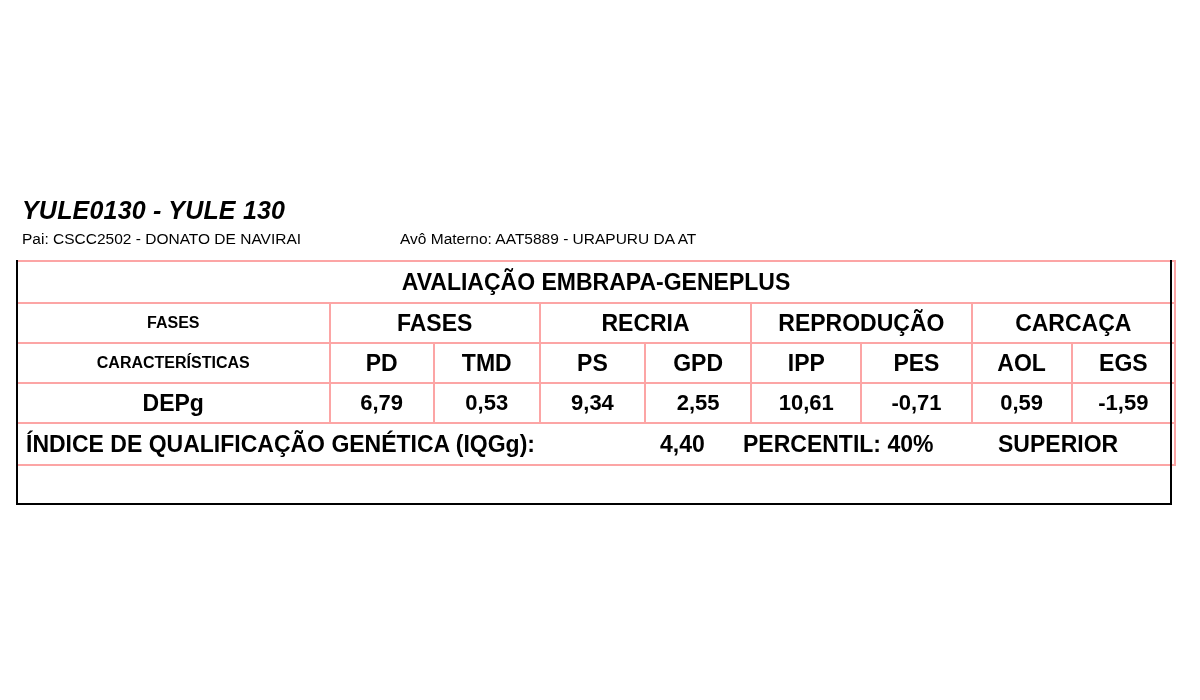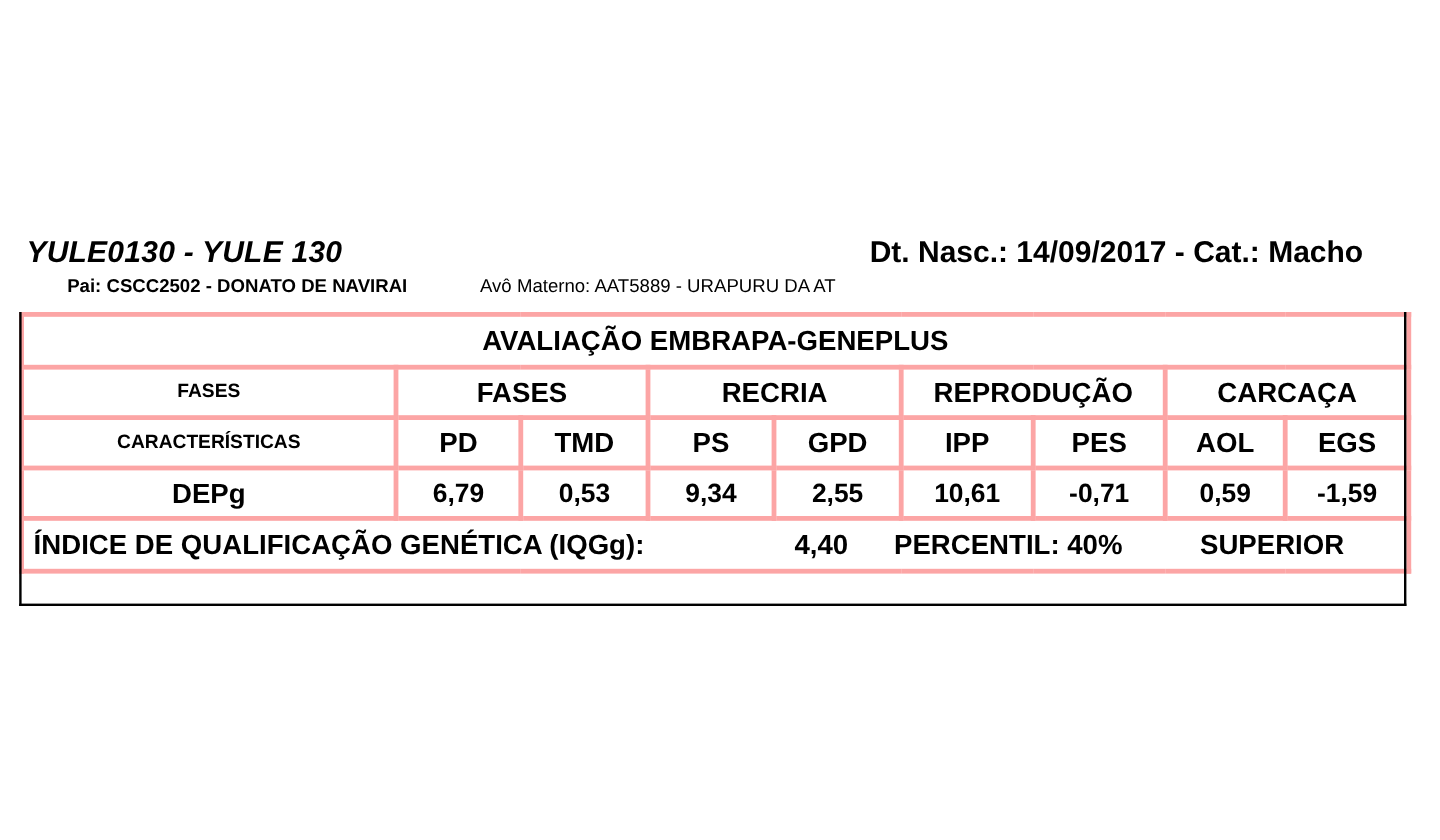--- a/index.html
+++ b/index.html
@@ -53,43 +53,42 @@
   }
   .hdr-row2 {
     position: relative;
     height: 24px;
   }
   .sire {
     position: absolute;
     left: 6px;
     top: 2px;
     font-size: 15.5px;
-    font-weight: bold;
-    white-space: nowrap;
-    margin-left: 34px;
+    font-weight: normal;
+    white-space: nowrap;
   }
   .maternal-gsire {
     position: absolute;
     left: 384px;
     top: 2px;
     font-size: 15.5px;
     font-weight: normal;
     white-space: nowrap;
   }
 
   table.eval {
     position: absolute;
     left: 0;
     top: 260px;
     width: 1160px;
     border-collapse: collapse;
     table-layout: fixed;
   }
   table.eval td {
-    border: 4px solid #fca5a5;
+    border: 2px solid #fca5a5;
     text-align: center;
     vertical-align: middle;
     font-weight: bold;
     padding: 0;
     height: 38px;
   }
   .title-cell {
     font-size: 23px;
     height: 40px !important;
   }
@@ -165,21 +164,20 @@
   }
 </style>
 </head>
 <body>
 
 <div class="sheet">
 
   <div class="header-block">
     <div class="hdr-row1">
       <div class="animal-id">YULE0130 - YULE 130</div>
-      <div class="birth-cat">Dt. Nasc.: 14/09/2017 - Cat.: Macho</div>
     </div>
     <div class="hdr-row2">
       <div class="sire">Pai: CSCC2502 - DONATO DE NAVIRAI</div>
       <div class="maternal-gsire">Avô Materno: AAT5889 - URAPURU DA AT</div>
     </div>
   </div>
 
   <table class="eval">
     <colgroup>
       <col style="width:312px">

